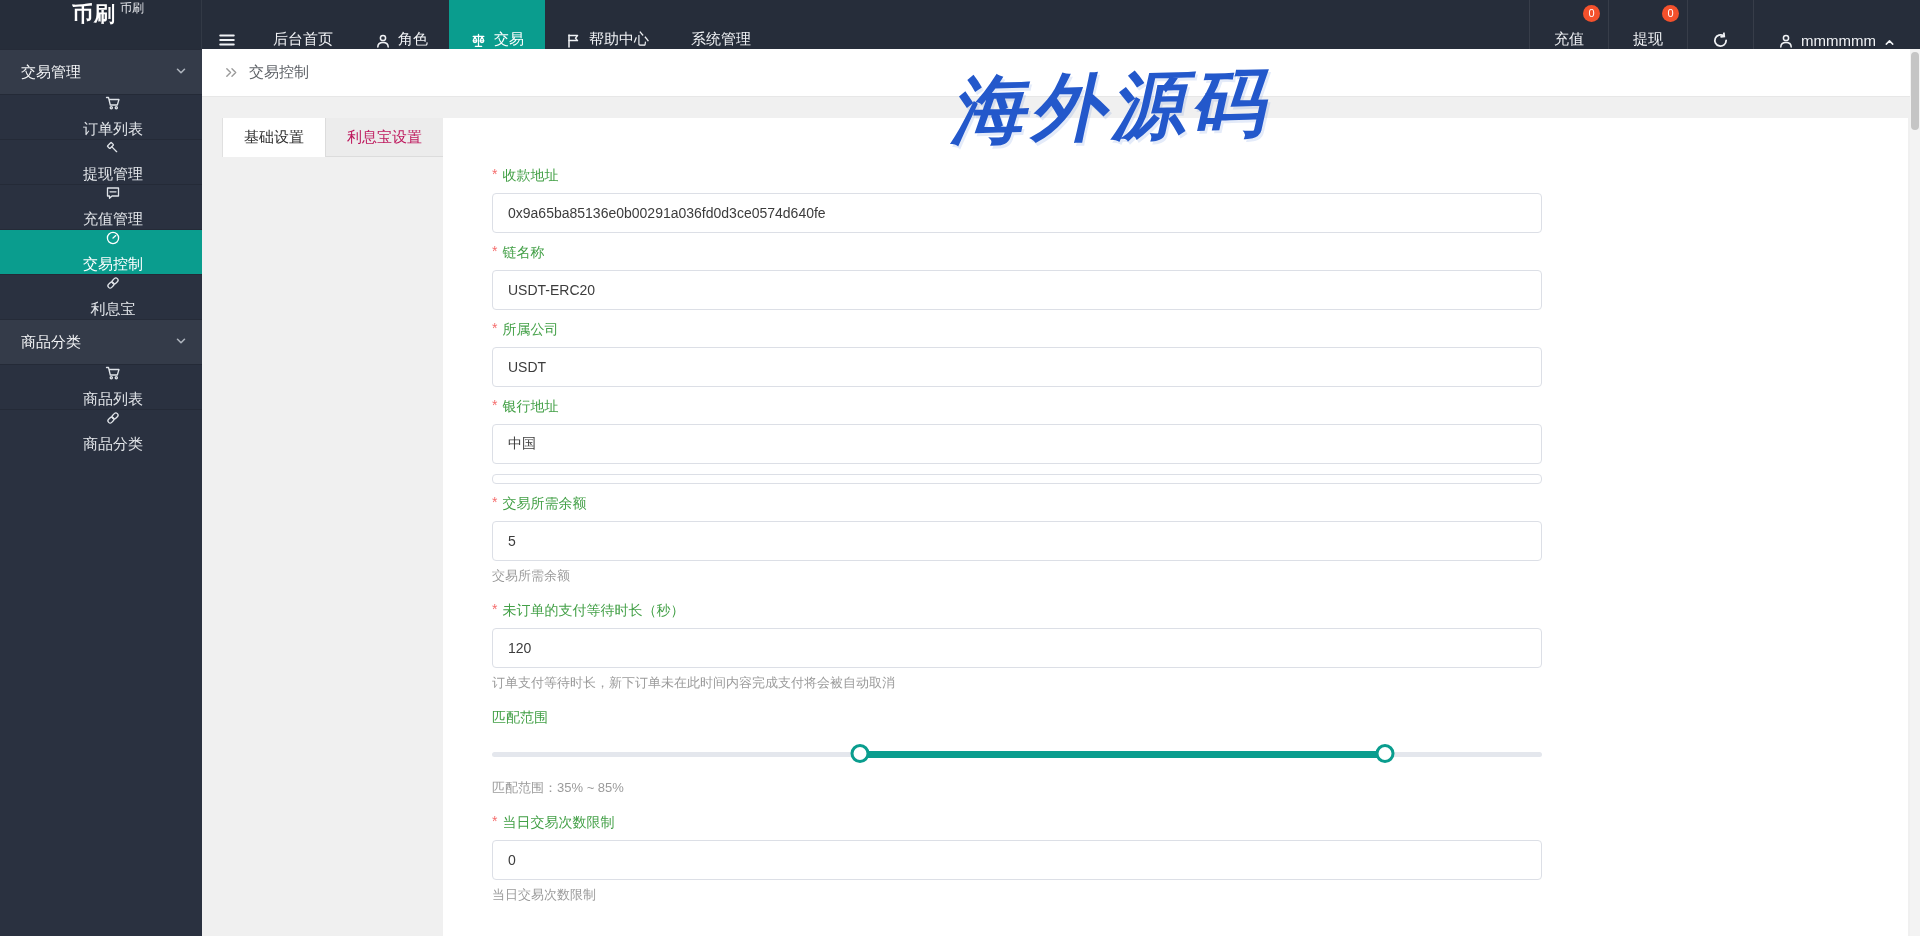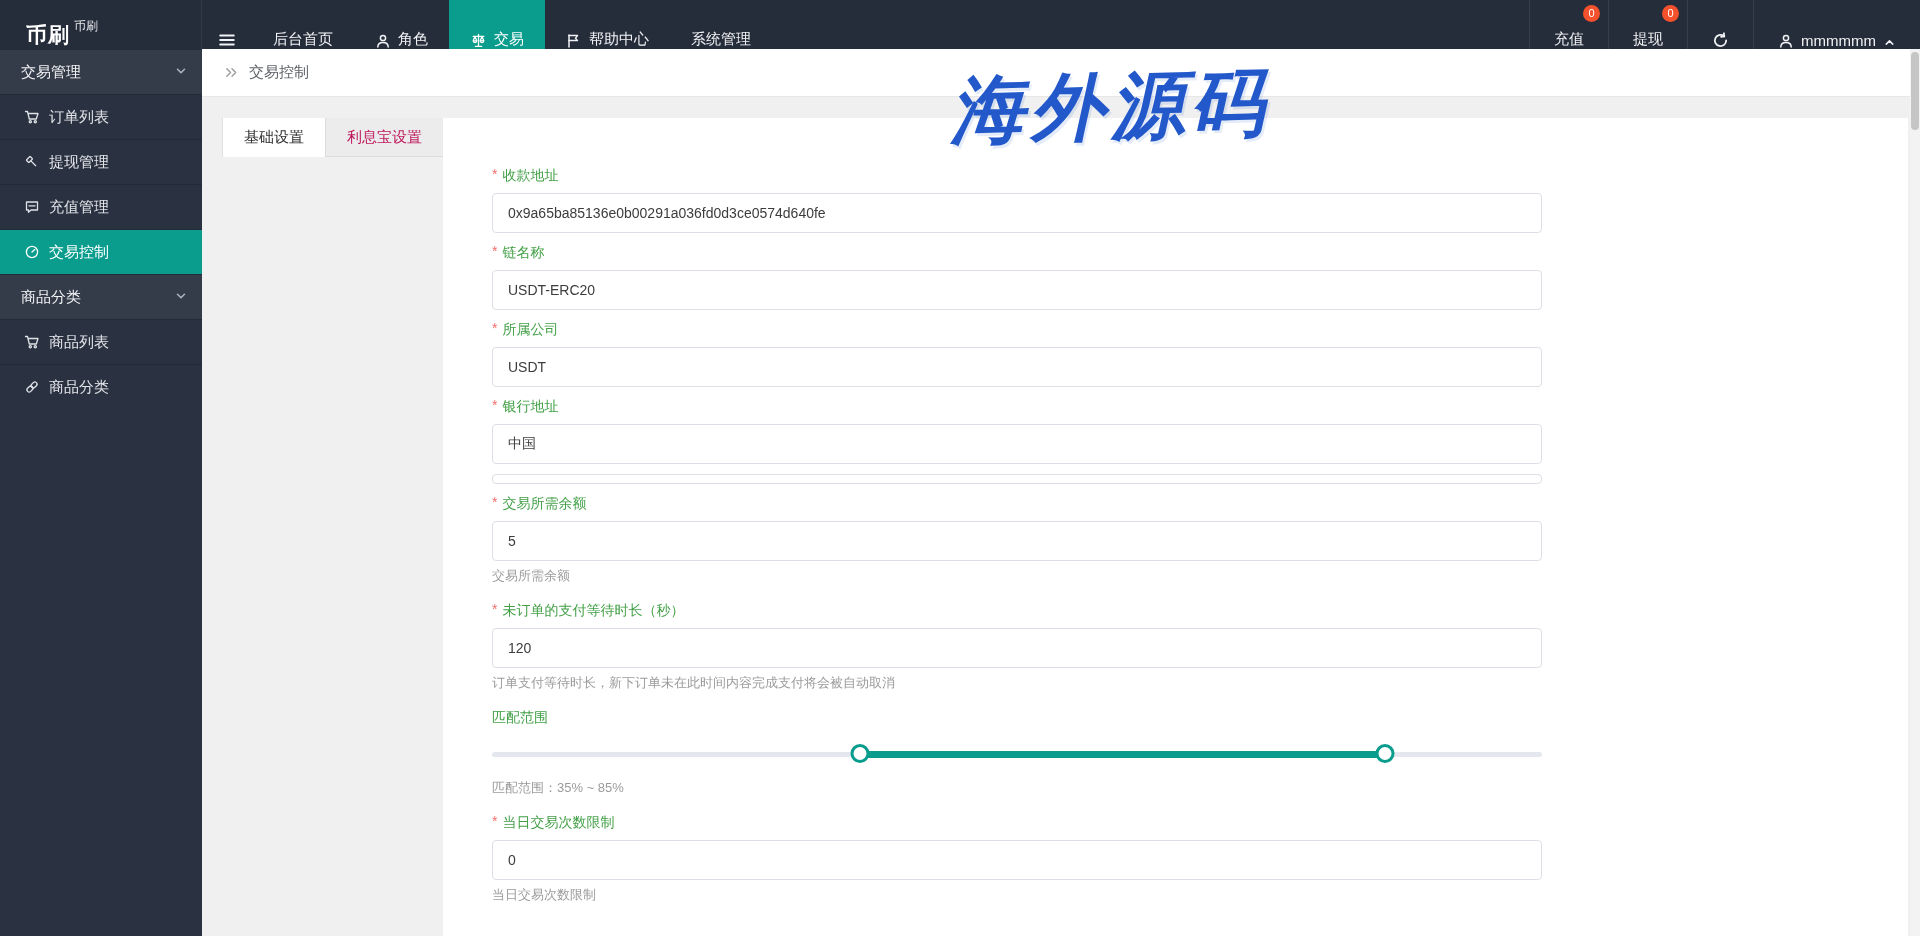--- a/index.html
+++ b/index.html
@@ -2,38 +2,38 @@
 <html><head>
 <meta charset="utf-8">
 <style>
   * { box-sizing: border-box; margin: 0; padding: 0; }
   html,body { width:1920px; height:936px; }
   body { font-family:"Liberation Sans", sans-serif; background:#f0f0f0; overflow:hidden; }
   .app { position:relative; width:1920px; height:936px; overflow:hidden; }
 
   
   .navbar { position:absolute; top:0; left:0; right:0; height:49px; background:#262d3a; display:flex; align-items:stretch; color:#eef0f3; z-index:5; }
-  .logo-box { width:202px; display:flex; align-items:flex-end; padding-left:26px; border-right:1px solid rgba(255,255,255,0.06); }
+  .logo-box { width:202px; display:flex; align-items:flex-start; padding-left:72px; border-right:1px solid rgba(255,255,255,0.06); }
   .logo-main { font-size:21px; font-weight:bold; color:#fff; letter-spacing:1px; }
   .logo-sup { font-size:12px; color:#e8eaee; margin-left:4px; margin-bottom:14px; }
   .nav-left { display:flex; align-items:stretch; }
   .nav-item { display:flex; align-items:flex-end; gap:7px; padding:0 21px; font-size:15px; color:#f0f2f5; cursor:pointer; white-space:nowrap; }
   .nav-item.hamburger { padding:0 16px; }
   .nav-item.active { background:#0a9d8e; color:#fff; }
   .nav-right { margin-left:auto; display:flex; align-items:stretch; }
   .nav-right .nav-item { position:relative; border-left:1px solid rgba(255,255,255,0.08); padding:0 24px; }
   .badge { position:absolute; top:5px; right:8px; min-width:17px; height:17px; line-height:17px; padding:0 4px; background:#f4512c; color:#fff; border-radius:9px; font-size:11px; text-align:center; }
   .icon { display:inline-flex; align-items:center; justify-content:center; }
   .icon svg { display:block; }
 
   
   .sidebar { position:absolute; top:49px; left:0; bottom:0; width:202px; background:#2a3140; z-index:4; }
   .side-group-header { position:relative; height:45px; display:flex; align-items:center; padding-left:21px; background:#343b49; color:#f3f4f6; font-size:15px; cursor:pointer; border-top:1px solid #252b38; }
   .side-group-header .chev { position:absolute; right:14px; top:14px; color:#aeb4bd; }
-  .side-item { height:45px; display:flex; align-items:center; gap:9px; padding-left:24px; background:#2a3140; color:#e3e6ea; font-size:15px; cursor:pointer; border-top:1px solid #242a37; }
+  .side-item { height:45px; display:flex; align-items:center; gap:9px; padding-left:24px; background:#2a3140; color:#e3e6ea; font-size:15px; cursor:pointer; border-top:1px solid #242a37;flex-direction:column; }
   .side-item.active { background:#0a9d8e; color:#fff; }
   .side-item .icon { color:#dfe3e8; }
   .side-item.active .icon { color:#fff; }
 
   
   .main { position:absolute; top:49px; left:202px; right:0; bottom:0; }
   .breadcrumb-bar { height:48px; background:#fff; border-bottom:1px solid #e7e7e7; display:flex; align-items:center; gap:10px; padding-left:22px; font-size:15px; color:#5f6368; }
   .breadcrumb-bar .icon { color:#9a9a9a; }
   .content { padding:21px 12px 0 20px; height:calc(100% - 48px); }
   .card { height:100%; display:flex; flex-direction:row; }
@@ -189,20 +189,31 @@
     </div>
     <div class="side-item active">
       <span class="icon">
         <svg width="16" height="16" viewBox="0 0 16 16" fill="none" stroke="currentColor" stroke-width="1.3" stroke-linecap="round">
             <circle cx="8" cy="8" r="5.6"></circle>
             <path d="M8 8l2.8-2.4"></path>
           </svg>
       </span>
       <span>交易控制</span>
     </div>
+    <div class="side-item">
+      <span class="icon">
+        <svg width="16" height="16" viewBox="0 0 16 16" fill="none" stroke="currentColor" stroke-width="1.3">
+            <g transform="rotate(-45 8 8)">
+              <rect x="1.8" y="5.8" width="6.6" height="4.4" rx="2.2"></rect>
+              <rect x="7.6" y="5.8" width="6.6" height="4.4" rx="2.2"></rect>
+            </g>
+          </svg>
+      </span>
+      <span>利息宝</span>
+    </div>
     <div class="side-group-header">
       <span>商品分类</span>
       <span class="icon chev">
         <svg width="14" height="14" viewBox="0 0 16 16" fill="none" stroke="currentColor" stroke-width="1.8" stroke-linecap="round" stroke-linejoin="round">
             <path d="M4 6l4 4 4-4"></path>
           </svg>
       </span>
     </div>
     <div class="side-item">
       <span class="icon">

